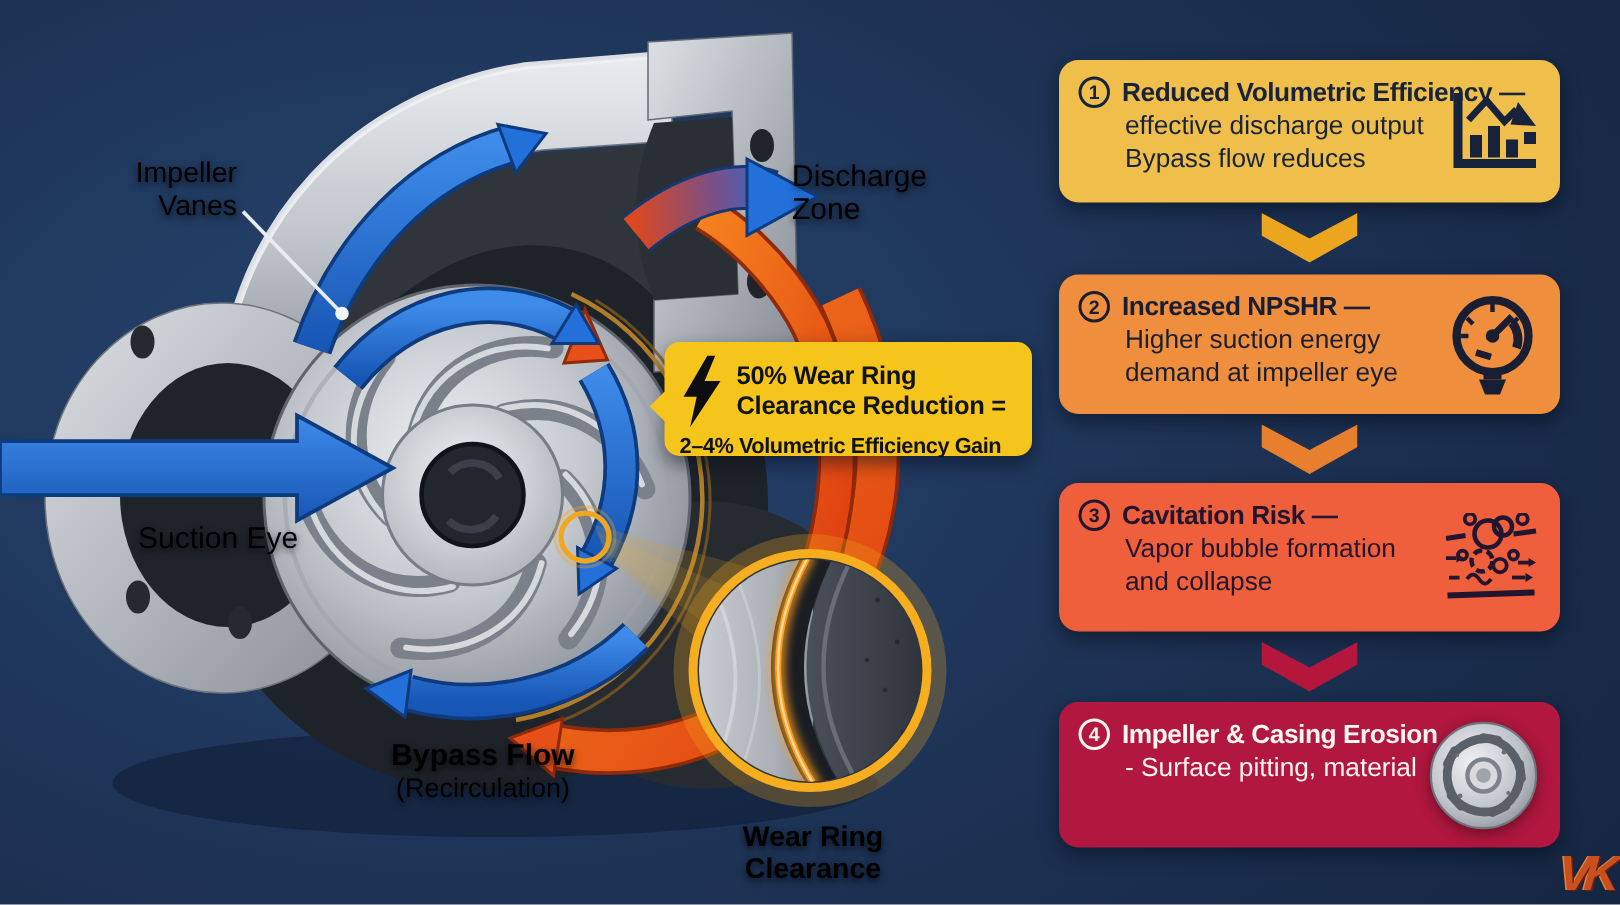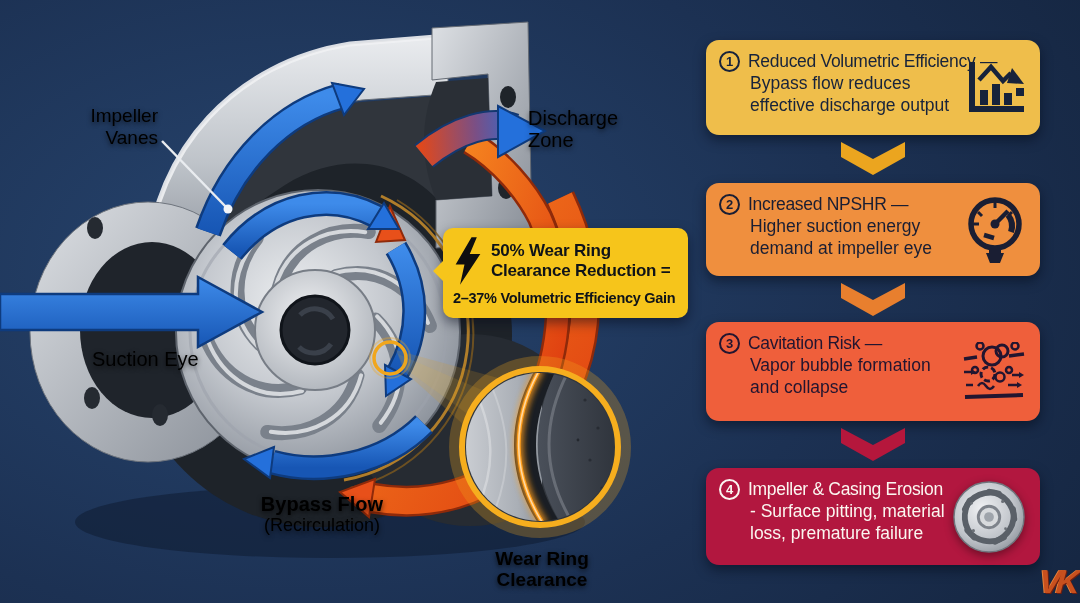--- a/index.html
+++ b/index.html
@@ -19,21 +19,21 @@
   .lbl-impeller{left:40px;top:105px;width:118px;text-align:right;font-size:19px;}
   .lbl-discharge{left:528px;top:107px;width:110px;font-size:20px;}
   .lbl-suction{left:92px;top:348px;font-size:20px;}
   .lbl-bypass{left:232px;top:493px;width:180px;text-align:center;}
   .lbl-bypass .l1{font-size:20px;font-weight:bold;line-height:22px;}
   .lbl-bypass .l2{font-size:18px;line-height:21px;}
   .lbl-wearring{left:462px;top:548px;width:160px;text-align:center;font-weight:bold;font-size:19px;line-height:21px;}
 
   
   .callout{
-    position:absolute;left:443px;top:228px;width:245px;height:90px;
+    position:absolute;left:443px;top:228px;width:245px;height:76px;
     background:#F6C51B;border-radius:10px;box-sizing:border-box;
     padding:7px 8px 6px 10px;color:#0F1318;
     box-shadow:0 5px 12px rgba(5,10,25,.5);
   }
   .callout:before{
     content:"";position:absolute;left:-7px;top:36px;width:14px;height:14px;
     background:#F6C51B;transform:rotate(45deg);
   }
   .callout-top{display:flex;align-items:center;gap:8px;}
   .callout-bolt{flex:0 0 30px;height:52px;}
@@ -45,21 +45,21 @@
     position:absolute;left:706px;width:334px;border-radius:13px;
     box-sizing:border-box;padding:11px 12px 10px 13px;
     box-shadow:0 5px 12px rgba(4,9,22,.5);
   }
   .card-head{display:flex;align-items:center;gap:8px;}
   .num-circle{
     flex:0 0 21px;width:21px;height:21px;border:2px solid currentColor;border-radius:50%;
     display:inline-flex;align-items:center;justify-content:center;
     font-size:13px;font-weight:bold;box-sizing:border-box;
   }
-  .card-title{font-size:17.5px;font-weight:normal;letter-spacing:-0.3px;white-space:nowrap;}
+  .card-title{font-size:17.5px;font-weight:bold;letter-spacing:-0.3px;white-space:nowrap;}
   .card-line{font-size:17.5px;line-height:22px;margin-left:31px;white-space:nowrap;}
   .card-icon{position:absolute;right:14px;top:50%;transform:translateY(-50%);}
   .card-icon.photo{filter:drop-shadow(0 3px 5px rgba(0,0,0,.4));}
   .chev{position:absolute;left:841px;width:64px;height:34px;}
 
   
   .watermark{
     position:absolute;right:5px;bottom:2px;
     font-size:33px;font-weight:bold;font-style:italic;letter-spacing:-5px;
     color:#C8501E;text-shadow:1px 1px 0 #6E1F10, -1px 0 0 #E8833A;
@@ -256,30 +256,30 @@
   <div class="callout">
     <div class="callout-top">
       <svg class="callout-bolt" viewBox="0 0 34 56">
         <path d="M21,1 L3,32 H13 L8,55 L31,20 H19 L27,1 Z" fill="#0E0E10"></path>
       </svg>
       <div class="callout-lines">
         <div>50% Wear Ring</div>
         <div>Clearance Reduction =</div>
       </div>
     </div>
-    <div class="callout-l3">2–37% Volumetric Efficiency Gain</div>
+    <div class="callout-l3">2–4% Volumetric Efficiency Gain</div>
   </div>
 
   <div class="card" style="top: 40px; height: 95px; background: rgb(239, 190, 75); color: rgb(23, 35, 59);">
     <div class="card-head">
       <span class="num-circle">1</span>
       <span class="card-title">Reduced Volumetric Efficiency —</span>
     </div>
+    <div class="card-line">effective discharge output</div>
     <div class="card-line">Bypass flow reduces</div>
-    <div class="card-line">effective discharge output</div>
     <svg class="card-icon" width="60" height="56" viewBox="0 0 60 56">
       <path d="M6,2 V49 H58" stroke="currentColor" stroke-width="6" fill="none"></path>
       <rect x="14" y="30" width="8" height="15" fill="currentColor"></rect>
       <rect x="26" y="24" width="8" height="21" fill="currentColor"></rect>
       <rect x="38" y="33" width="8" height="12" fill="currentColor"></rect>
       <polyline points="13,20 25,7 37,21 45,13" stroke="currentColor" stroke-width="4.5" fill="none"></polyline>
       <polygon points="46,8 58,24 41,23" fill="currentColor"></polygon>
       <rect x="50" y="28" width="8" height="8" fill="currentColor"></rect>
     </svg>
   </div>
@@ -342,21 +342,20 @@
   <svg class="chev" style="top: 428px; color: rgb(181, 23, 60);" viewBox="0 0 64 34">
     <polygon points="0,0 32,17 64,0 64,15 32,33 0,15" fill="currentColor"></polygon>
   </svg>
 
   <div class="card" style="top: 468px; height: 97px; background: rgb(178, 23, 63); color: rgb(251, 246, 240);">
     <div class="card-head">
       <span class="num-circle">4</span>
       <span class="card-title">Impeller &amp; Casing Erosion</span>
     </div>
     <div class="card-line">- Surface pitting, material</div>
-    <div class="card-line">loss, premature failure</div>
     <svg class="card-icon photo" width="74" height="74" viewBox="0 0 76 76">
       <defs>
         <radialGradient id="impPhoto" cx=".4" cy=".38" r=".75">
           <stop offset="0" stop-color="#F0F1F3"></stop>
             <stop offset=".6" stop-color="#C0C4CA"></stop>
             <stop offset="1" stop-color="#868C94"></stop>
         </radialGradient>
         <path id="pvane" d="M38,12 C54,14 63,26 64,40" stroke="#5A6068" stroke-width="6" fill="none" stroke-linecap="round"></path>
       </defs>
       <circle cx="38" cy="38" r="36" fill="url(#impPhoto)" stroke="#70757D" stroke-width="1.5"></circle>

